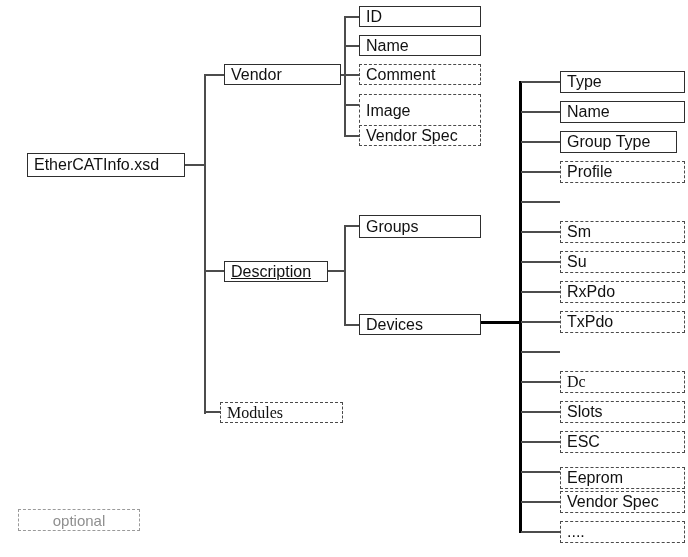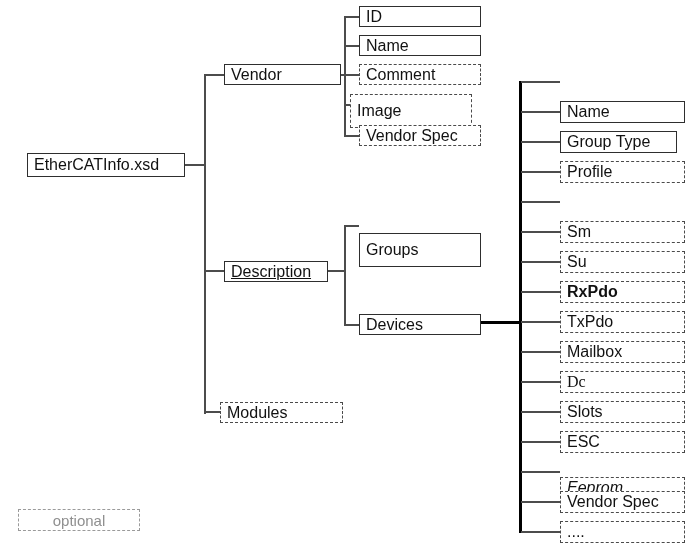--- a/index.html
+++ b/index.html
@@ -81,33 +81,33 @@
     <div class="edge" style="left: 521px; top: 411px; width: 39px; height: 1.5px; background: rgb(76, 76, 76);"></div>
     <div class="edge" style="left: 521px; top: 441px; width: 39px; height: 1.5px; background: rgb(76, 76, 76);"></div>
     <div class="edge" style="left: 521px; top: 471px; width: 39px; height: 1.5px; background: rgb(76, 76, 76);"></div>
     <div class="edge" style="left: 521px; top: 501px; width: 39px; height: 1.5px; background: rgb(76, 76, 76);"></div>
     <div class="edge" style="left: 521px; top: 531px; width: 39px; height: 1.5px; background: rgb(76, 76, 76);"></div>
     <div class="node solid" style="left: 27px; top: 153px; width: 158px; height: 24px;">EtherCATInfo.xsd</div>
     <div class="node solid" style="left: 224px; top: 64px; width: 117px; height: 21px;">Vendor</div>
     <div class="node solid" style="left: 359px; top: 6px; width: 122px; height: 21px;">ID</div>
     <div class="node solid" style="left: 359px; top: 35px; width: 122px; height: 21px;">Name</div>
     <div class="node dashed" style="left: 359px; top: 64px; width: 122px; height: 21px;">Comment</div>
-    <div class="node dashed" style="left: 350px; top: 94px; width: 122px; height: 34px;">Image</div>
+    <div class="node dashed" style="left: 359px; top: 94px; width: 122px; height: 34px;">Image</div>
     <div class="node dashed" style="left: 359px; top: 125px; width: 122px; height: 21px;">Vendor Spec</div>
     <div class="node solid" style="left: 224px; top: 261px; width: 104px; height: 21px; text-decoration: underline;">Description</div>
-    <div class="node solid" style="left: 359px; top: 215px; width: 122px; height: 34px; margin-top: 18px;">Groups</div>
+    <div class="node solid" style="left: 359px; top: 215px; width: 122px; height: 23px;">Groups</div>
     <div class="node solid" style="left: 359px; top: 314px; width: 122px; height: 21px;">Devices</div>
-    <div class="node dashed" style="left: 220px; top: 402px; width: 123px; height: 21px;">Modules</div>
+    <div class="node dashed" style="left: 220px; top: 402px; width: 123px; height: 21px; font-family: Liberation Serif, serif;">Modules</div>
+    <div class="node solid" style="left: 560px; top: 71px; width: 125px; height: 22px;">Type</div>
     <div class="node solid" style="left: 560px; top: 101px; width: 125px; height: 22px;">Name</div>
     <div class="node solid" style="left: 560px; top: 131px; width: 117px; height: 22px;">Group Type</div>
     <div class="node dashed" style="left: 560px; top: 161px; width: 125px; height: 22px;">Profile</div>
     <div class="node dashed" style="left: 560px; top: 221px; width: 125px; height: 22px;">Sm</div>
     <div class="node dashed" style="left: 560px; top: 251px; width: 125px; height: 22px;">Su</div>
-    <div class="node dashed" style="left: 560px; top: 281px; width: 125px; height: 22px; font-weight: bold;">RxPdo</div>
+    <div class="node dashed" style="left: 560px; top: 281px; width: 125px; height: 22px;">RxPdo</div>
     <div class="node dashed" style="left: 560px; top: 311px; width: 125px; height: 22px;">TxPdo</div>
-    <div class="node dashed" style="left: 560px; top: 341px; width: 125px; height: 22px;">Mailbox</div>
     <div class="node dashed" style="left: 560px; top: 371px; width: 125px; height: 22px; font-family: Liberation Serif, serif;">Dc</div>
     <div class="node dashed" style="left: 560px; top: 401px; width: 125px; height: 22px;">Slots</div>
     <div class="node dashed" style="left: 560px; top: 431px; width: 125px; height: 22px;">ESC</div>
-    <div class="node dashed" style="left: 560px; top: 477px; width: 125px; height: 22px; font-style: italic;">Eeprom</div>
+    <div class="node dashed" style="left: 560px; top: 467px; width: 125px; height: 22px;">Eeprom</div>
     <div class="node dashed" style="left: 560px; top: 491px; width: 125px; height: 22px;">Vendor Spec</div>
     <div class="node dashed" style="left: 560px; top: 521px; width: 125px; height: 22px;">....</div>
   </div>
 
 </body></html>

